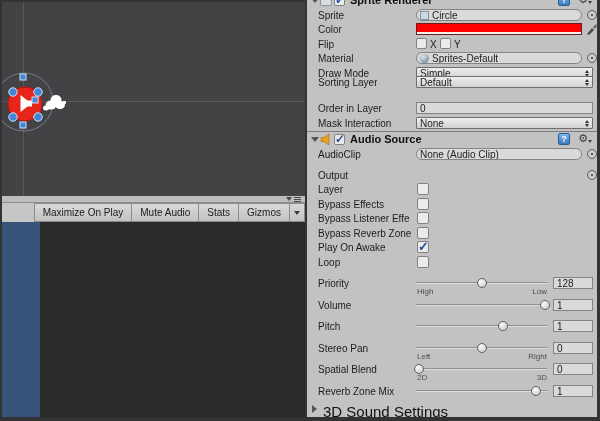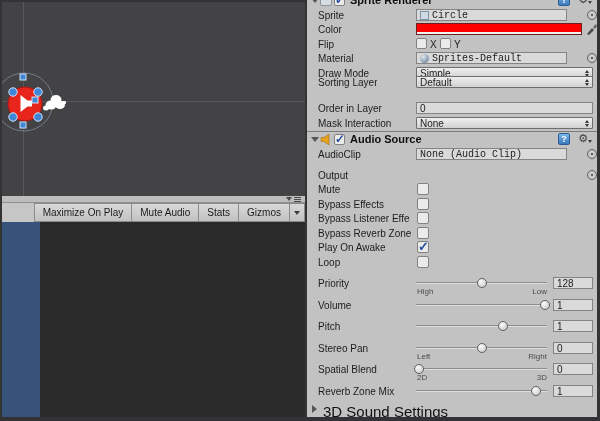--- a/index.html
+++ b/index.html
@@ -29,21 +29,21 @@
 
   
   .inspector { position:absolute; left:307px; top:0; width:290px; height:417px; background:#c2c2c2; overflow:hidden;
                font-size:10px; color:#1c1c1c; }
   .irow { position:absolute; left:0; width:100%; height:13px; }
   .ilabel { position:absolute; left:11px; top:1px; font-size:10px; color:#1c1c1c; white-space:nowrap;
             max-width:97px; overflow:hidden; }
 
   .field { position:absolute; left:109px; top:0; height:12px; background:#dadada; border:1px solid #848484;
            font-size:10px; color:#222; display:flex; align-items:center; padding:0 3px; white-space:nowrap; overflow:hidden; }
-  .objfield { width:151px; border-radius:0;font-family:Liberation Mono, monospace; }
+  .objfield { width:166px; border-radius:6px; }
   .fullfield { width:177px; }
   .dropdown { width:177px; border-radius:1px; background:linear-gradient(#eeeeee,#d2d2d2); border:1px solid #6e6e6e; }
   .popicon { position:absolute; right:3px; top:2px; display:flex; flex-direction:column; gap:1px; align-items:center; }
   .popicon .u { width:0; height:0; border-left:2px solid transparent; border-right:2px solid transparent; border-bottom:3px solid #333; }
   .popicon .d { width:0; height:0; border-left:2px solid transparent; border-right:2px solid transparent; border-top:3px solid #333; }
 
   .picker { position:absolute; left:280px; top:1px; width:10px; height:10px; border-radius:50%;
             border:1px solid #5d5d5d; background:#c9c9c9; }
   .picker::after { content:""; position:absolute; left:3px; top:3px; width:2px; height:2px; border-radius:50%; background:#3d3d3d; }
 
@@ -252,21 +252,21 @@
       </div>
       <span class="picker"></span>
     </div>
 
     <div class="irow" style="top:169px">
       <span class="ilabel">Output</span>
       <span class="picker"></span>
     </div>
 
     <div class="irow" style="top:183px">
-      <span class="ilabel">Mute</span>
+      <span class="ilabel">Layer</span>
       <span class="cb cb-main"></span>
     </div>
     <div class="irow" style="top:212px">
       <span class="ilabel">Bypass Listener Effe</span>
       <span class="cb cb-main"></span>
     </div>
     <div class="irow" style="top:198px">
       <span class="ilabel">Bypass Effects</span>
       <span class="cb cb-main"></span>
     </div>

